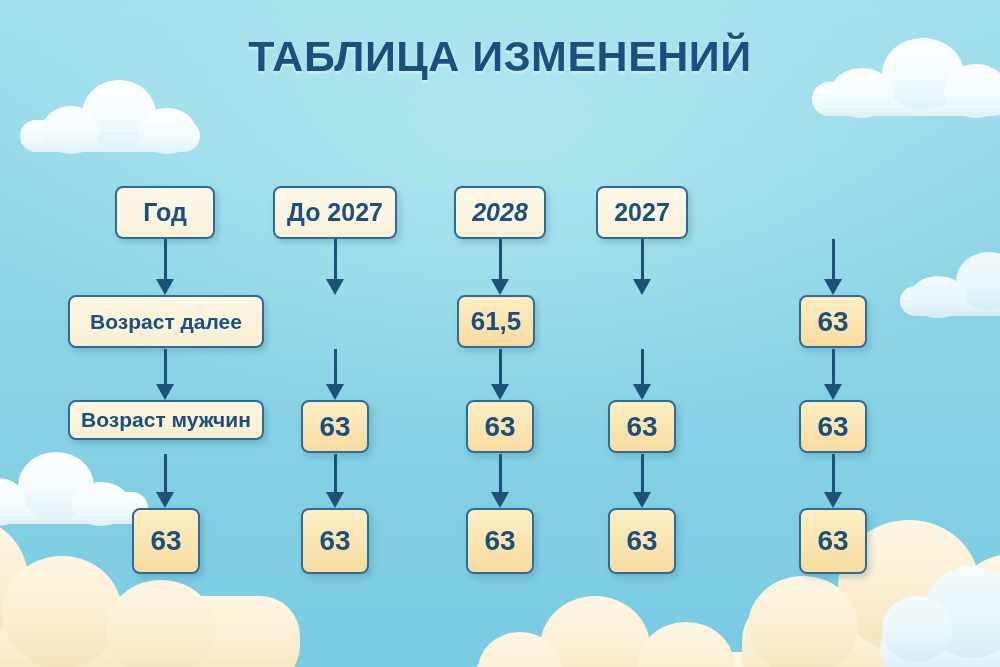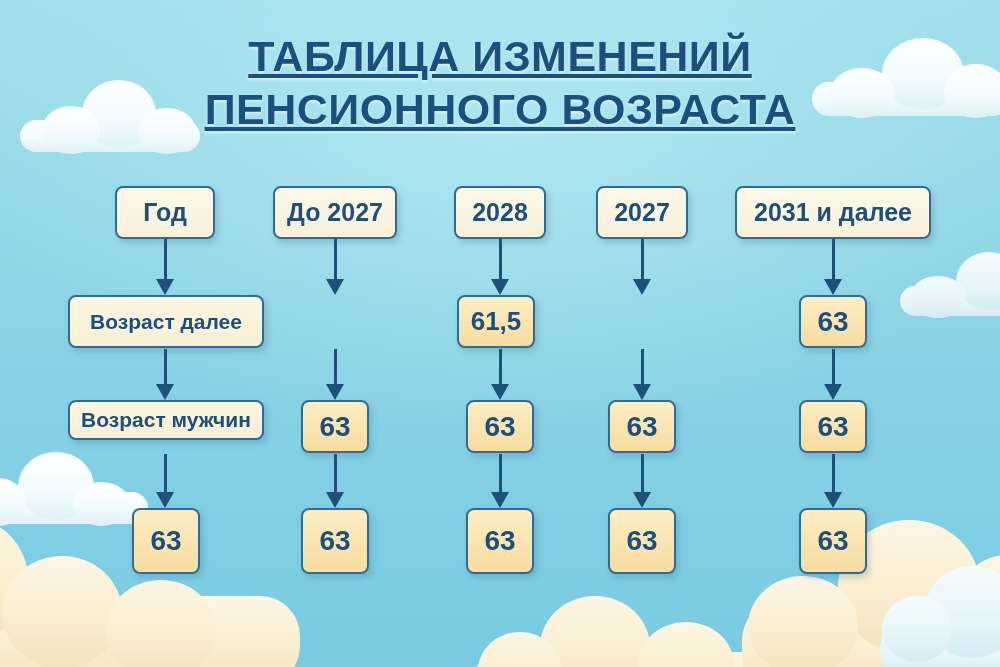--- a/index.html
+++ b/index.html
@@ -55,21 +55,21 @@
     width: 1000px;
     text-align: center;
     color: #1b4f7e;
     font-size: 43px;
     font-weight: bold;
     letter-spacing: 0.5px;
     line-height: 1.24;
     text-transform: uppercase;
     text-shadow: 0 2px 3px rgba(255,255,255,0.55);
   }
-  #title .tline { display: block; text-decoration: underline; }
+  #title .tline { display: block; }
 
   
   #grid {
     position: absolute;
     left: 0; top: 0;
     width: 1000px;
     height: 667px;
     padding-left: 44px;
   }
   .cell {
@@ -185,21 +185,20 @@
   </div>
 
   <div class="cloud pale" style="left:880px; top:566px; width:190px; height:110px;">
     <div class="base" style="left:0; top:52px; width:190px; height:62px;"></div>
     <div class="puff" style="left:44px; top:0px; width:96px; height:92px;"></div>
     <div class="puff" style="left:2px; top:30px; width:70px; height:66px;"></div>
   </div>
 
   <div id="title">
     <span class="tline">Таблица изменений</span>
-    <span class="tline">Пенсионного возраста</span>
   </div>
 
   <div id="arrows">
 
     <div class="arrow" style="left:165px; top:239px; width:20px; height:56px;">
       <div class="shaft" style="height:41px;"></div>
         <div class="headtri" style="top:40px;"></div>
       </div>
     <div class="arrow" style="left:165px; top:349px; width:20px; height:52px;">
       <div class="shaft" style="height:36px;"></div>
@@ -260,23 +259,22 @@
     <div class="arrow" style="left:833px; top:454px; width:20px; height:55px;">
       <div class="shaft" style="height:39px;"></div>
         <div class="headtri" style="top:38px;"></div>
       </div>
   </div>
 
   <div id="grid">
 
     <div class="cell head" style="left:165px; top:186px; width:100px; height:53px;">Год</div>
     <div class="cell head" style="left:335px; top:186px; width:124px; height:53px;">До 2027</div>
-    <div class="cell head" style="left:500px; top:186px; width:92px; height:53px;">2028</div>
+    <div class="cell head" style="left:500px; top:186px; width:92px; height:53px;font-style:italic;">2028</div>
     <div class="cell head" style="left:642px; top:186px; width:92px; height:53px;">2027</div>
-    <div class="cell head" style="left:833px; top:186px; width:196px; height:53px;">2031 и далее</div>
 
     <div class="cell label" style="left:166px; top:295px; width:196px; height:53px;">Возраст далее</div>
     <div class="cell value small" style="left:496px; top:295px; width:78px; height:53px;">61,5</div>
     <div class="cell value" style="left:833px; top:295px; width:68px; height:53px;">63</div>
 
     <div class="cell label" style="left:166px; top:400px; width:196px; height:40px;">Возраст мужчин</div>
     <div class="cell value" style="left:335px; top:400px; width:68px; height:53px;">63</div>
     <div class="cell value" style="left:500px; top:400px; width:68px; height:53px;">63</div>
     <div class="cell value" style="left:642px; top:400px; width:68px; height:53px;">63</div>
     <div class="cell value" style="left:833px; top:400px; width:68px; height:53px;">63</div>

